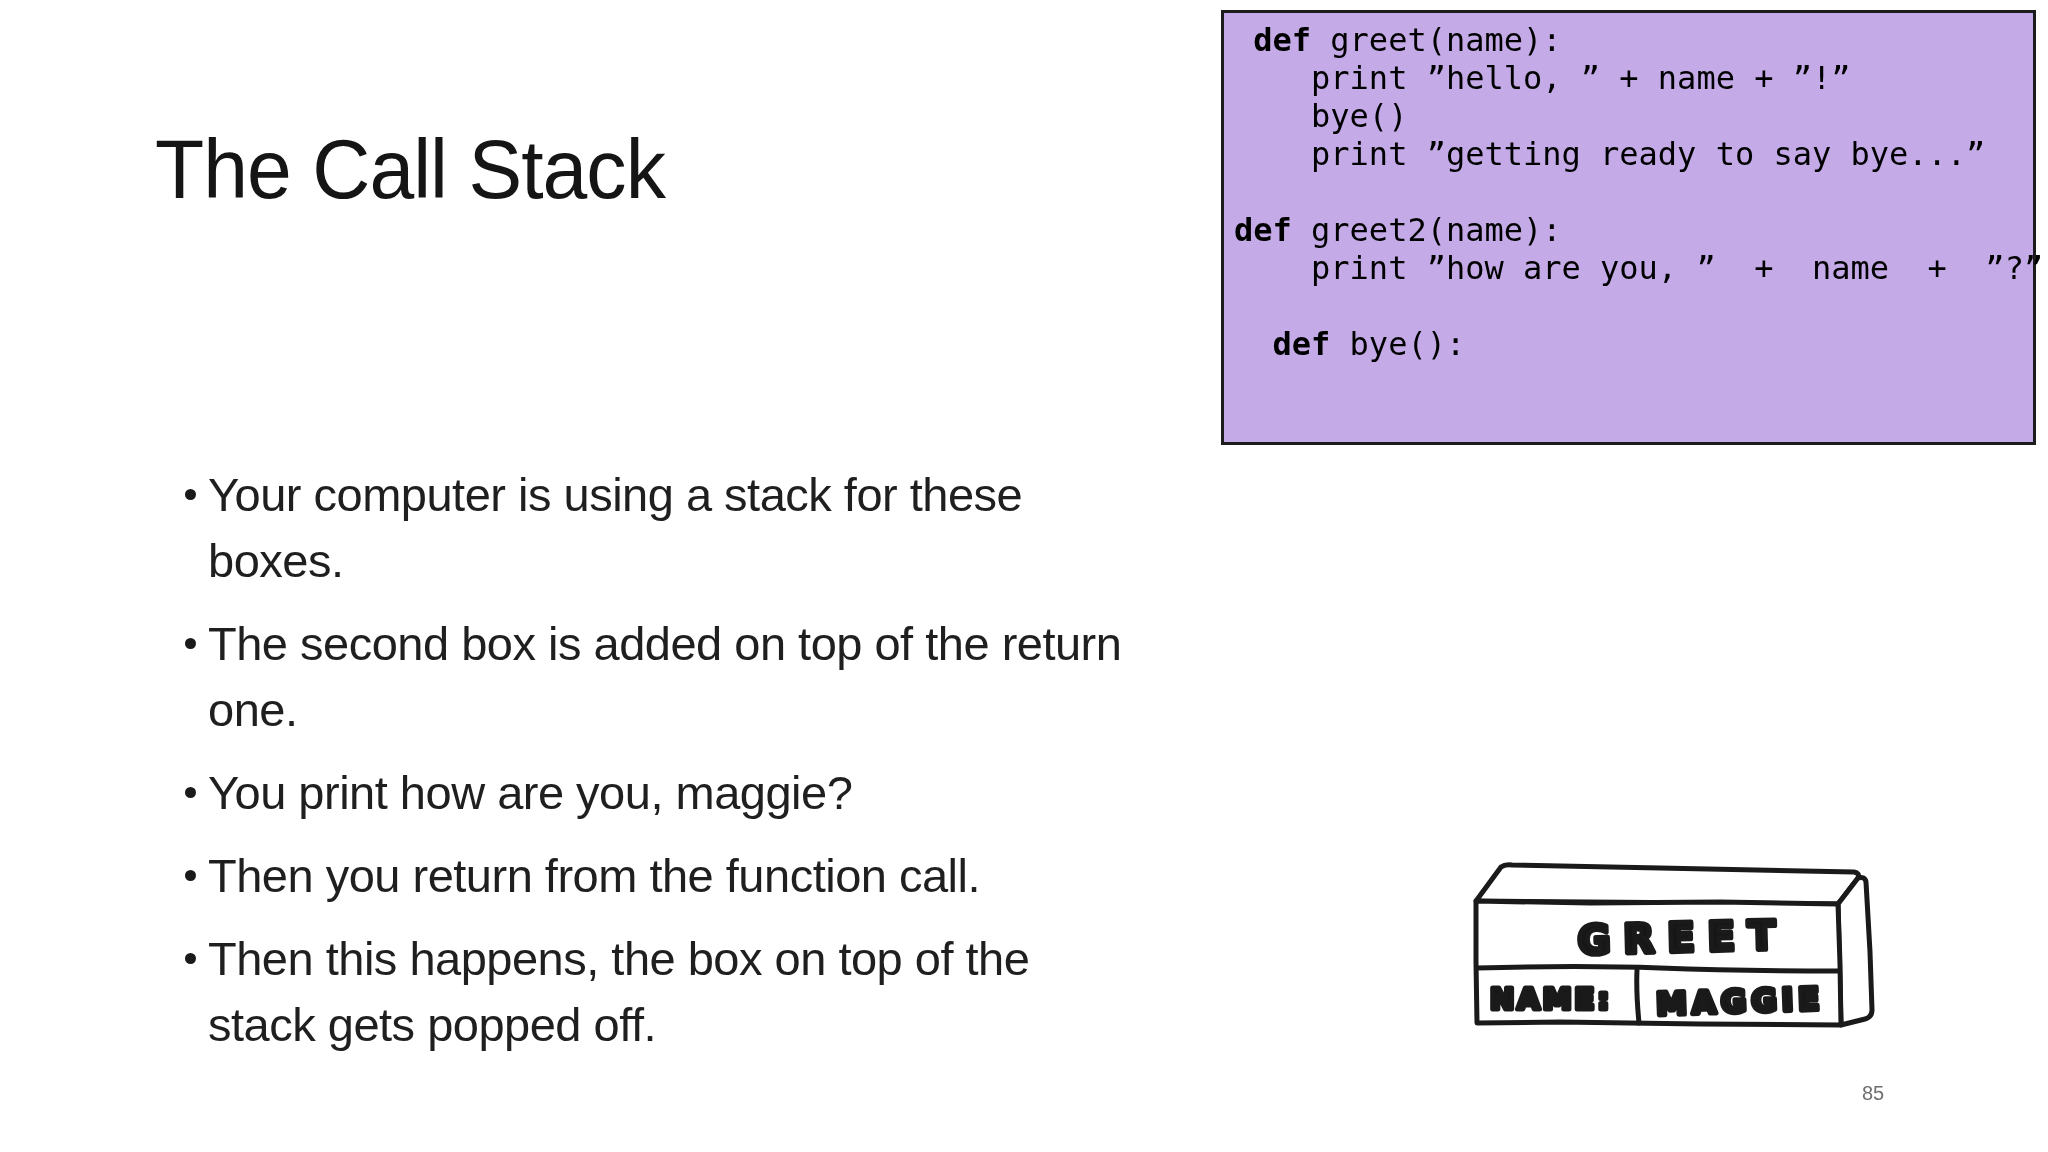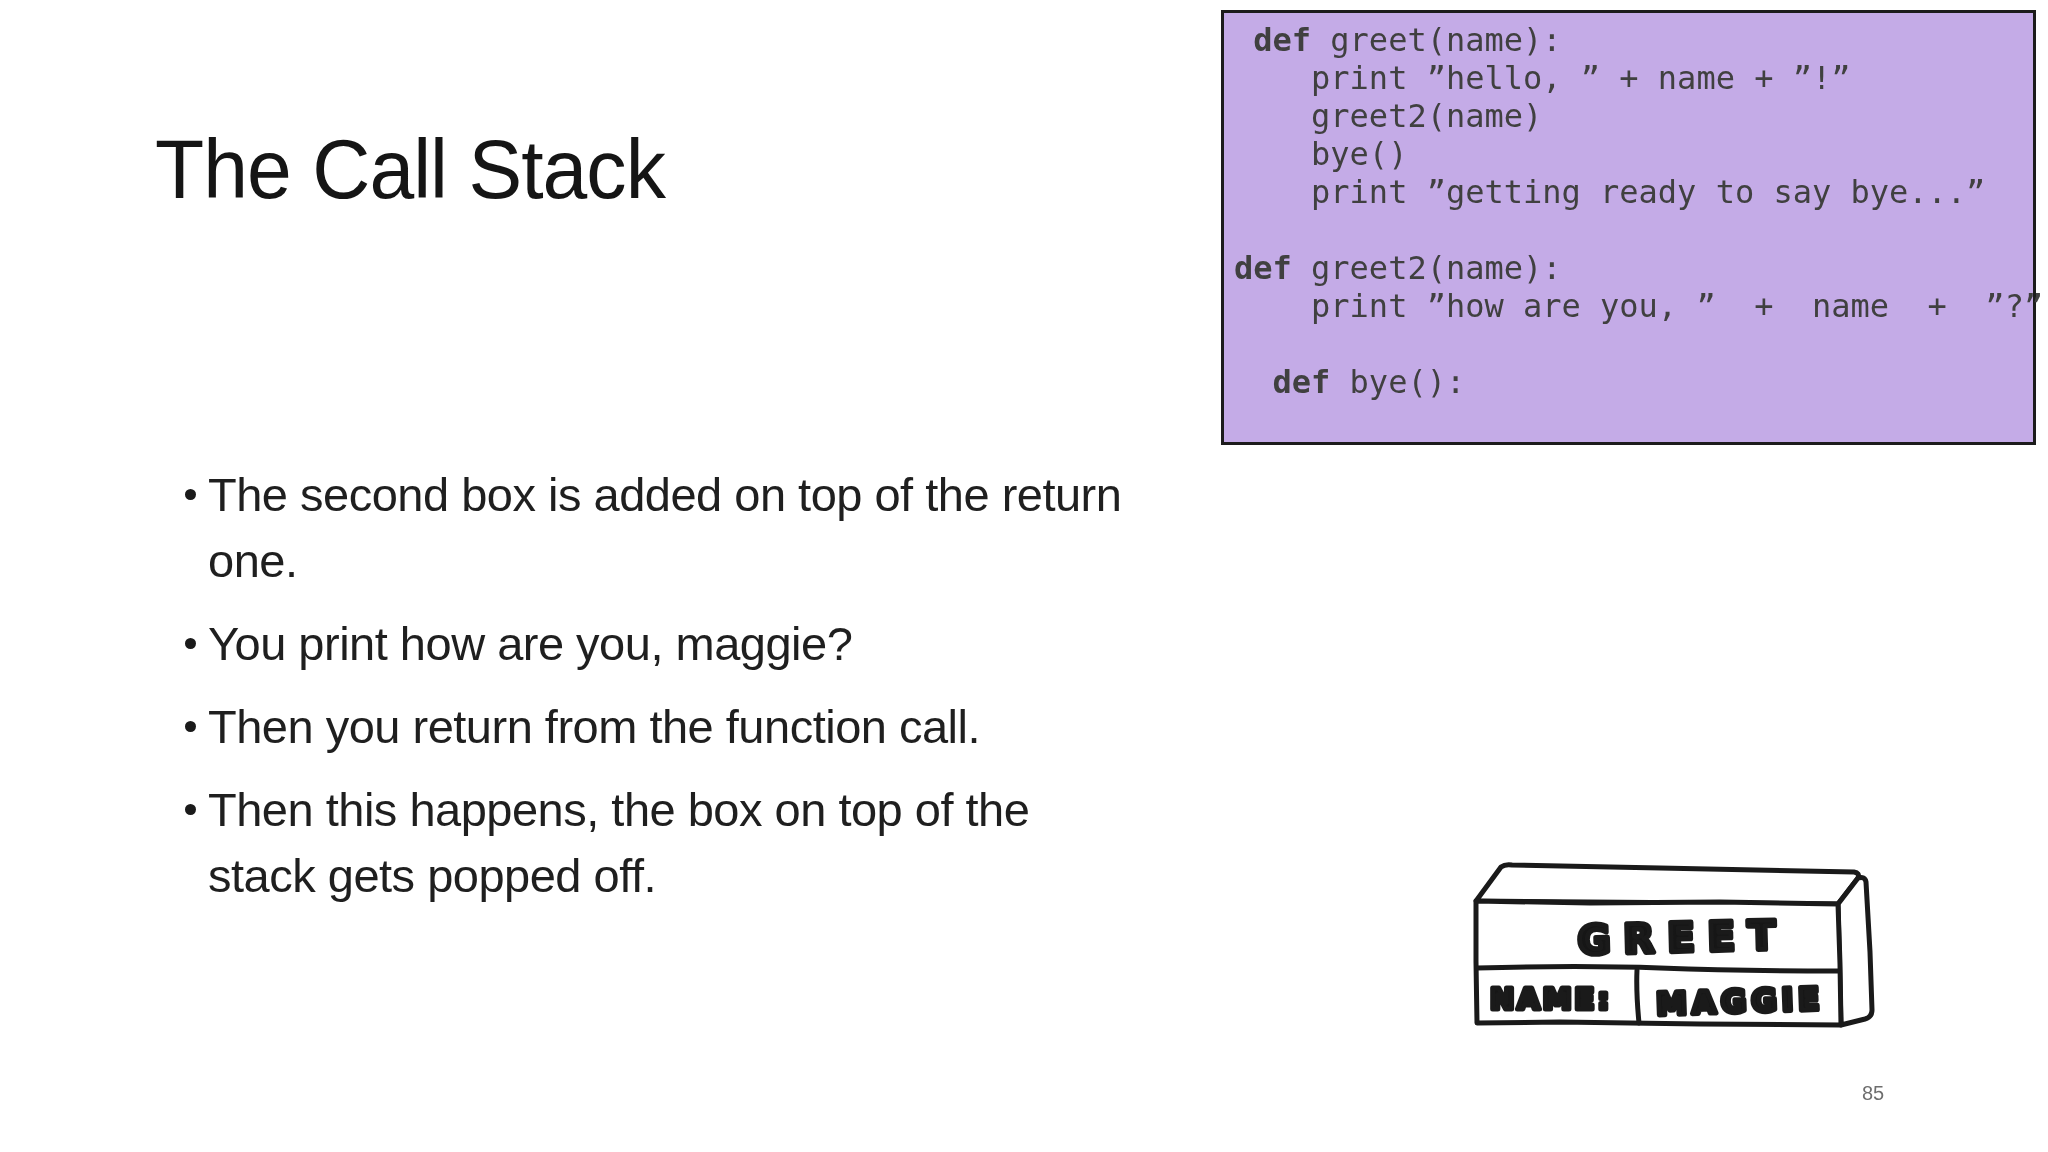--- a/index.html
+++ b/index.html
@@ -17,21 +17,21 @@
   }
   .code-panel{
     position:absolute;left:1221px;top:10px;width:815px;height:435px;
     box-sizing:border-box;
     border:3px solid #1c1c1c;
     background:#c4abe7;
   }
   .code-block{
     margin:0;padding:8px 0 0 10px;
     font-family:"DejaVu Sans Mono","Liberation Mono",monospace;
-    font-size:32px;line-height:38px;color:#404040;
+    font-size:32px;line-height:38px;color:#000000;
     white-space:pre;
   }
   .code-block b{font-weight:bold;}
   .bullet-list{
     position:absolute;left:185px;top:462px;width:1180px;
     list-style:none;margin:0;padding:0;
     font-size:47px;line-height:66px;color:#1f1f1f;
     letter-spacing:-0.5px;
   }
   .bullet-list li{
@@ -51,24 +51,29 @@
   .box-illustration text{
     font-family:"DejaVu Sans",sans-serif;font-weight:bold;fill:#161616;
   }
 </style>
 </head>
 <body>
 
 <div class="title">The Call Stack</div>
 
 <div class="code-panel">
-  <pre class="code-block"><div> <b>def</b> greet(name):</div><div>    print ”hello, ” + name + ”!”</div><div>    greet2(name)</div><div>    bye()</div><div>    print ”getting ready to say bye...”</div><div>&nbsp;</div><div><b>def</b> greet2(name):</div><div>    print ”how are you, ”  +  name  +  ”?”</div><div>&nbsp;</div><div>  <b>def</b> bye():</div></pre>
+  <pre class="code-block"><div> <b>def</b> greet(name):</div><div>    print ”hello, ” + name + ”!”</div><div>    bye()</div><div>    print ”getting ready to say bye...”</div><div>&nbsp;</div><div><b>def</b> greet2(name):</div><div>    print ”how are you, ”  +  name  +  ”?”</div><div>&nbsp;</div><div>  <b>def</b> bye():</div></pre>
 </div>
 
 <ul class="bullet-list">
+    <li>
+      <span class="bullet-dot"></span>
+      <div>Your computer is using a stack for these</div>
+      <div>boxes.</div>
+    </li>
     <li>
       <span class="bullet-dot"></span>
       <div>The second box is added on top of the return</div>
       <div>one.</div>
     </li>
     <li>
       <span class="bullet-dot"></span>
       <div>You print how are you, maggie?</div>
     </li>
     <li>

